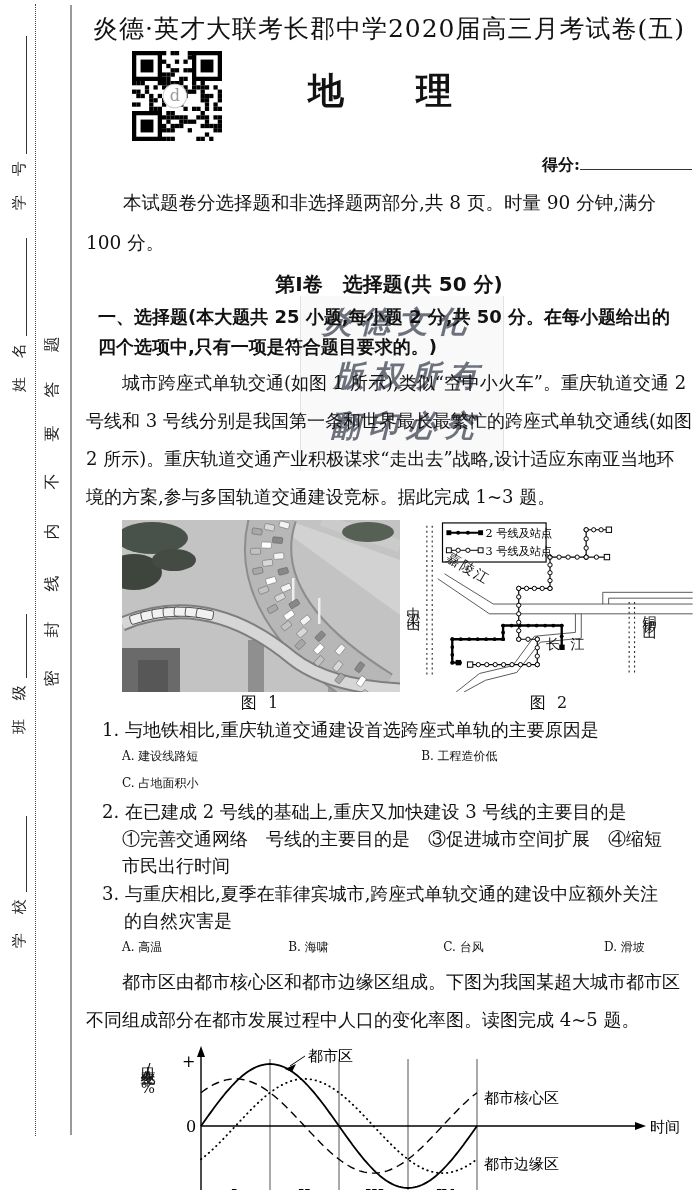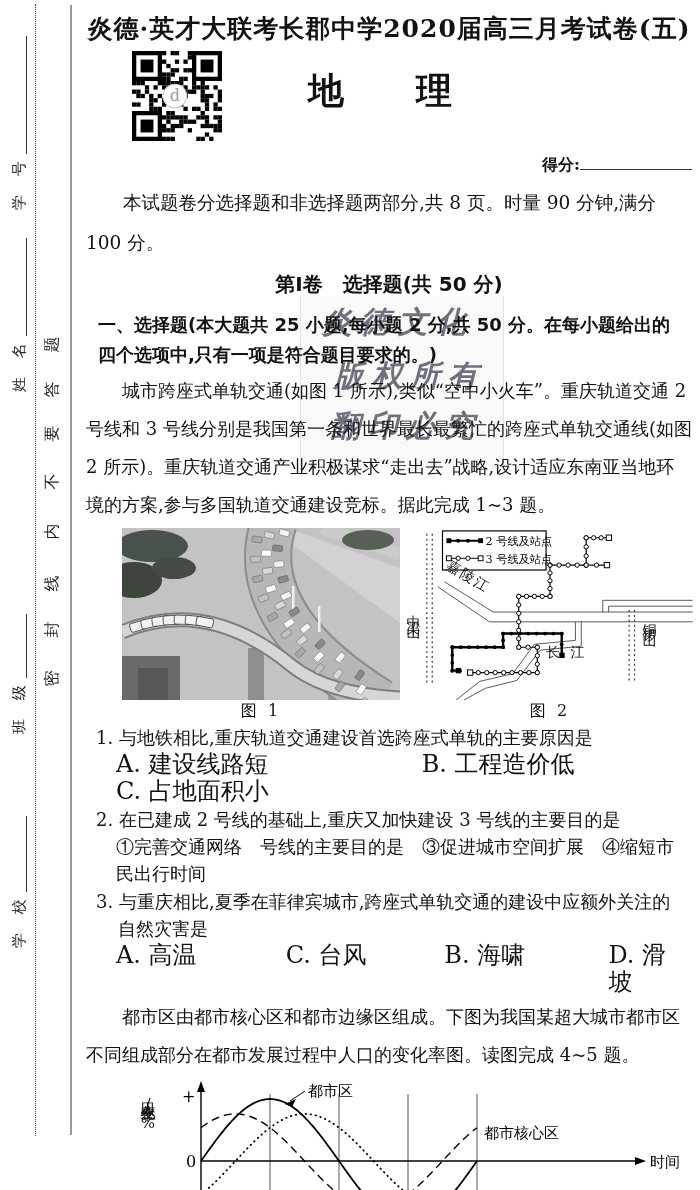--- a/index.html
+++ b/index.html
@@ -18,44 +18,44 @@
           white-space:nowrap;}
   .mfield .mf-label{letter-spacing:7px;}
   .mfield .mf-blank{display:inline-block;height:14px;border-bottom:1.2px solid #333;}
   
   .wm-panel{position:absolute;left:300px;top:296px;width:202px;height:175px;
             background:rgba(0,0,0,0.025);border-left:1px solid #e2e2e2;border-right:1px solid #e2e2e2;}
   .wm{position:absolute;color:#0f172a;font-size:30px;letter-spacing:8px;
       font-style:italic;font-weight:bold;opacity:.6;white-space:nowrap;}
   
   .content{position:absolute;left:86px;top:0;width:606px;}
-  .exam-title{margin:12px 0 0 0;text-align:center;font-size:25px;font-weight:700;
+  .exam-title{margin:12px 0 0 0;text-align:center;font-size:25px;font-weight:400;
               letter-spacing:1px;font-family:"DejaVu Serif","Liberation Serif",serif;}
   .head-row{position:relative;height:100px;margin-top:4px;}
   .qr-box{position:absolute;left:46px;top:2px;}
   .subject{position:absolute;left:0;right:0;top:18px;text-align:center;
            font-size:36px;font-weight:bold;letter-spacing:18px;}
   .score-row{text-align:right;font-size:16px;font-weight:bold;height:26px;margin-top:2px;}
   .score-blank{display:inline-block;width:112px;border-bottom:1.5px solid #333;height:18px;}
   .intro{margin:6px 0 0 0;font-size:18.5px;line-height:40px;text-indent:2em;}
-  .sec-heading{margin:8px 0 12px 0;text-align:center;font-size:20px;font-weight:bold;
+  .sec-heading{margin:8px 0 4px 0;text-align:center;font-size:20px;font-weight:bold;
                font-family:"DejaVu Sans","Liberation Sans",sans-serif;}
   .directions{margin:2px 12px;font-size:18px;line-height:30px;font-weight:bold;
               font-family:"DejaVu Sans","Liberation Sans",sans-serif;}
   .passage{margin:2px 0;font-size:18px;line-height:38px;text-indent:2em;}
   .figures{display:flex;gap:4px;margin:4px 0 2px 36px;}
   .fig{display:flex;flex-direction:column;align-items:center;}
   .fig-caption{font-size:16px;margin-top:1px;letter-spacing:3px;}
   .map-wrap{position:relative;width:292px;height:172px;}
   .map-label{position:absolute;font-size:14px;color:#111;}
   .v-label{writing-mode:vertical-rl;text-orientation:upright;letter-spacing:5px;}
-  .q{margin:1px 10px;}
+  .q{margin:1px 16px;}
   .stem{font-size:18px;line-height:27px;padding-left:22px;text-indent:-22px;}
   .q-items{font-size:18px;line-height:27px;padding-left:20px;}
-  .opts{font-size:24px;line-height:27px;padding-left:20px;display:grid;}
+  .opts{font-size:12px;line-height:27px;padding-left:20px;display:grid;}
   .opts.two{grid-template-columns:54% 46%;}
   .opts.four{grid-template-columns:30% 28% 29% 13%;}
   .chart-wrap{position:relative;width:560px;height:175px;margin-left:50px;margin-top:2px;}
   .chart-ylabel{position:absolute;left:2px;top:14px;height:150px;font-size:15px;
                 writing-mode:vertical-lr;text-orientation:upright;letter-spacing:1px;}
   .footer{text-align:center;font-size:16.5px;margin-top:3px;letter-spacing:1px;}
   svg text{font-family:"DejaVu Serif","Liberation Serif",serif;}
 </style>
 </head>
 <body>
@@ -470,22 +470,22 @@
 
     <div class="q">
       <div class="stem"><span>2.</span> <span>在已建成 2 号线的基础上,重庆又加快建设 3 号线的主要目的是</span></div>
       <div class="q-items">①完善交通网络　号线的主要目的是　③促进城市空间扩展　④缩短市民出行时间</div>
     </div>
 
     <div class="q">
       <div class="stem"><span>3.</span> <span>与重庆相比,夏季在菲律宾城市,跨座式单轨交通的建设中应额外关注的自然灾害是</span></div>
       <div class="opts four">
         <span>A. 高温</span>
+        <span>B. 海啸</span>
         <span>C. 台风</span>
-        <span>B. 海啸</span>
         <span>D. 滑坡</span>
       </div>
     </div>
 
     <p class="passage">都市区由都市核心区和都市边缘区组成。下图为我国某超大城市都市区不同组成部分在都市发展过程中人口的变化率图。读图完成 4~5 题。</p>
 
     <div class="chart-wrap">
       <div class="chart-ylabel">人口变化率/%</div>
       <svg id="chart" width="560" height="175" viewBox="0 0 560 175">
         <g stroke="#555" stroke-width="1">

